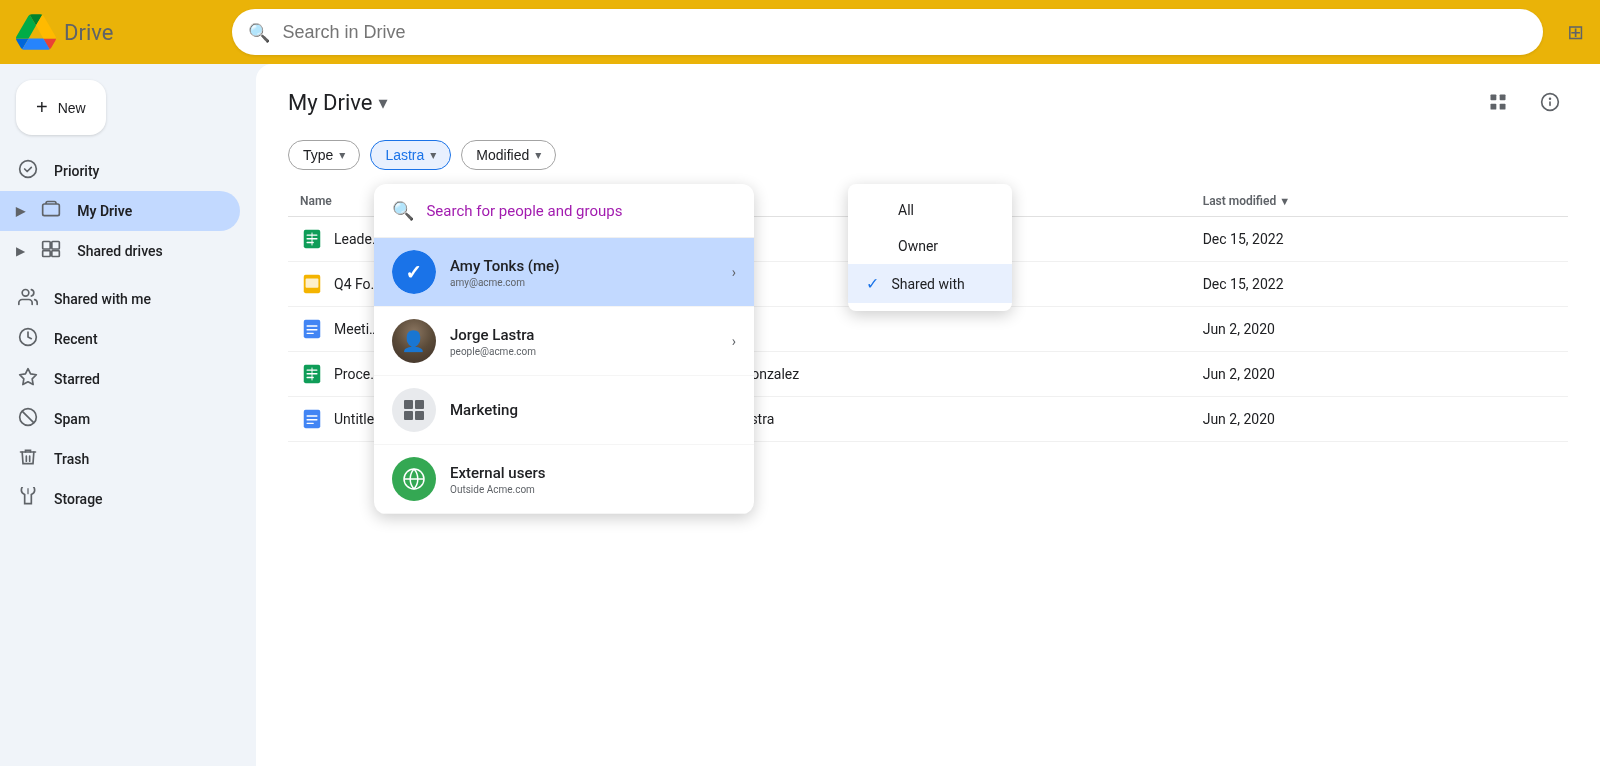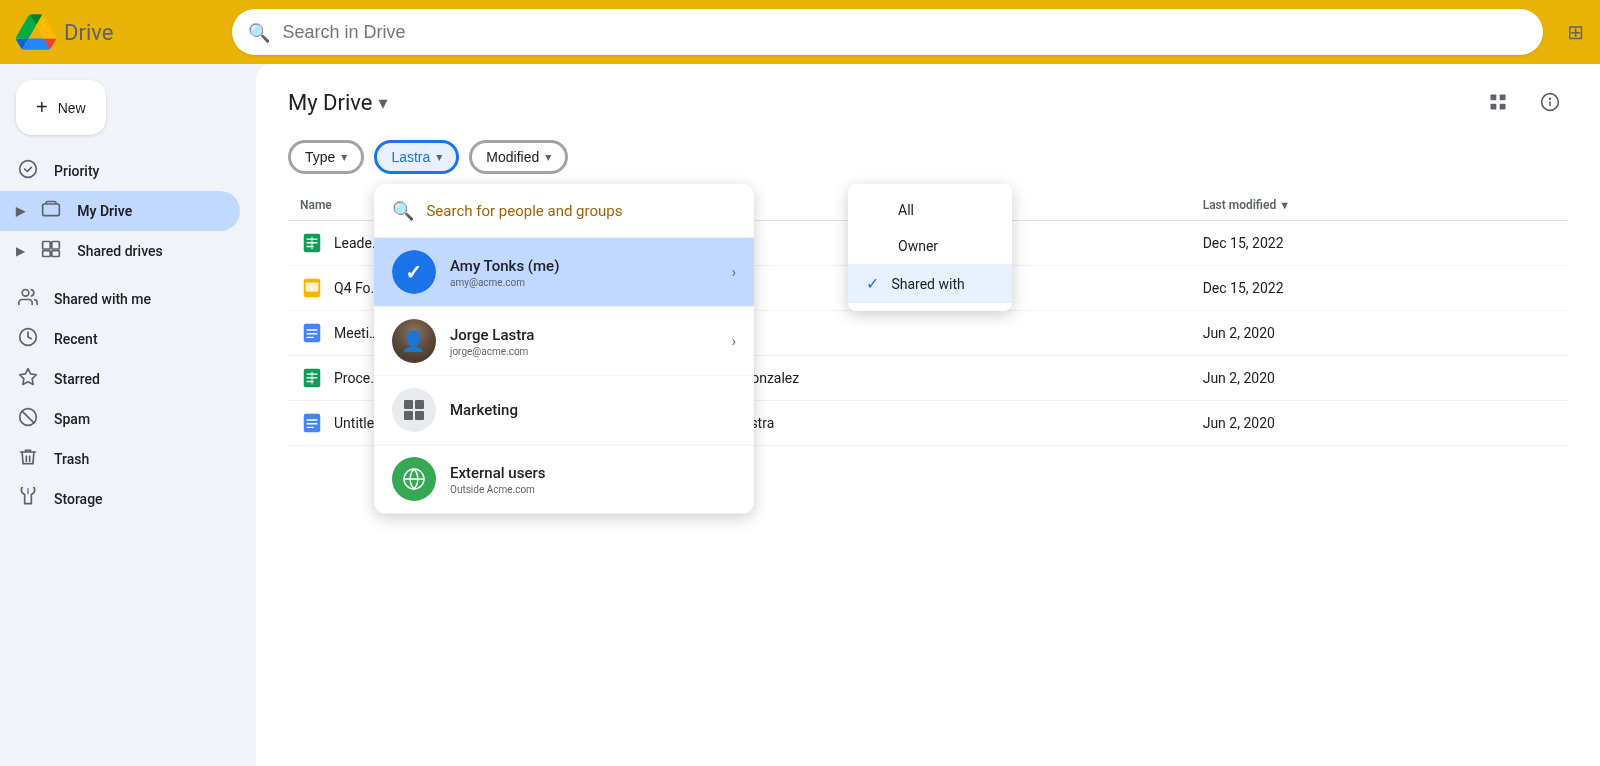--- a/index.html
+++ b/index.html
@@ -176,21 +176,21 @@
     .filter-bar {
       display: flex;
       gap: 10px;
       margin-bottom: 16px;
       position: relative;
     }
     .filter-btn {
       display: flex;
       align-items: center;
       gap: 6px;
-      border: 3px solid #a3a3a3;
+      border: 1px solid #a3a3a3;
       background: #fff;
       border-radius: 20px;
       padding: 6px 14px;
       font-size: 14px;
       cursor: pointer;
       color: #202124;
       font-weight: 500;
     }
     .filter-btn.active {
       border-color: #1a73e8;
@@ -267,21 +267,21 @@
     .people-search {
       display: flex;
       align-items: center;
       gap: 12px;
       padding: 16px 18px;
       border-bottom: 1px solid #f0f0f0;
       color: #5f6368;
       font-size: 15px;
     }
     .people-search-icon { font-size: 18px; }
-    .people-search-text { color: #a16207; font-size: 15px; }
+    .people-search-text { color: #a21caf; font-size: 15px; }
 
     .people-item {
       display: flex;
       align-items: center;
       gap: 14px;
       padding: 12px 18px;
       cursor: pointer;
       border-bottom: 1px solid #f5f5f5;
       position: relative;
     }
@@ -556,21 +556,21 @@
           </div>
           <span class="people-arrow">›</span>
         </div>
 
         <div class="people-item">
           <div class="people-avatar jorge-avatar" style="background: radial-gradient(circle at 50% 30%, #8a7560 0%, #5a4a38 50%, #3d3028 100%);">
             <span style="font-size:20px;">👤</span>
           </div>
           <div class="people-info">
             <div class="people-name">Jorge Lastra</div>
-            <div class="people-email">jorge@acme.com</div>
+            <div class="people-email">people@acme.com</div>
           </div>
           <span class="people-arrow">›</span>
         </div>
 
         <div class="people-item">
           <div class="people-group-icon" style="background:#e8eaed;">
             <svg width="24" height="24" viewBox="0 0 24 24" fill="none">
               <rect x="2" y="2" width="9" height="9" rx="1" fill="#5f6368"></rect>
               <rect x="13" y="2" width="9" height="9" rx="1" fill="#5f6368"></rect>
               <rect x="2" y="13" width="9" height="9" rx="1" fill="#5f6368"></rect>

